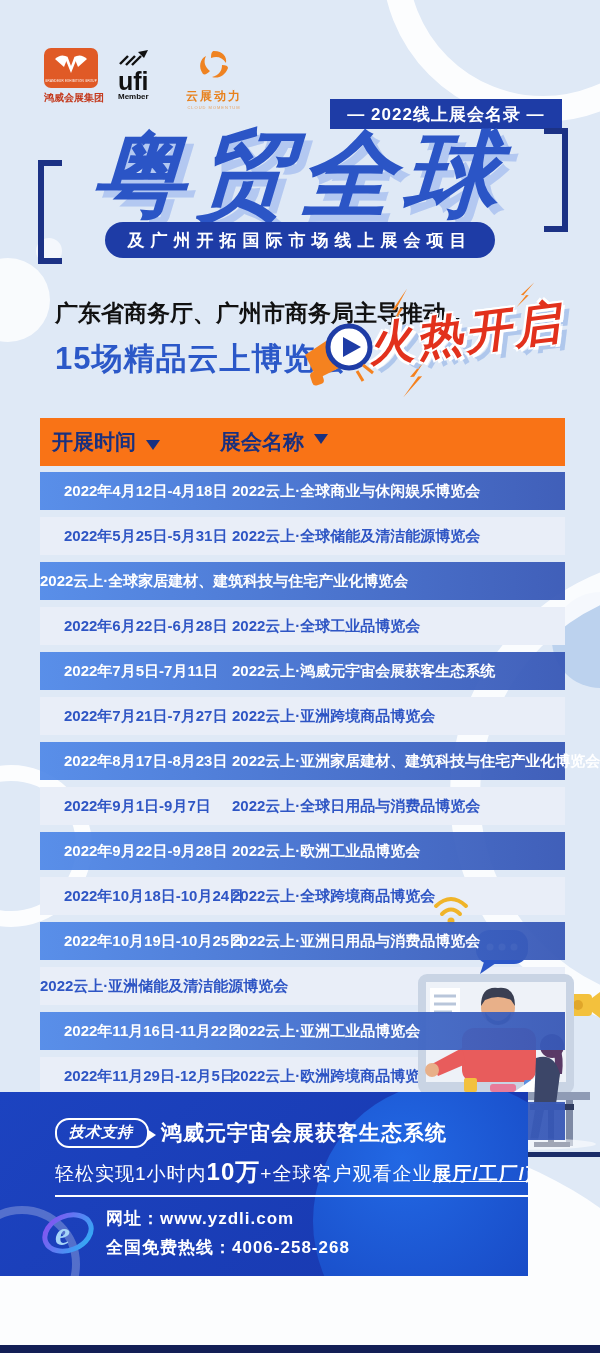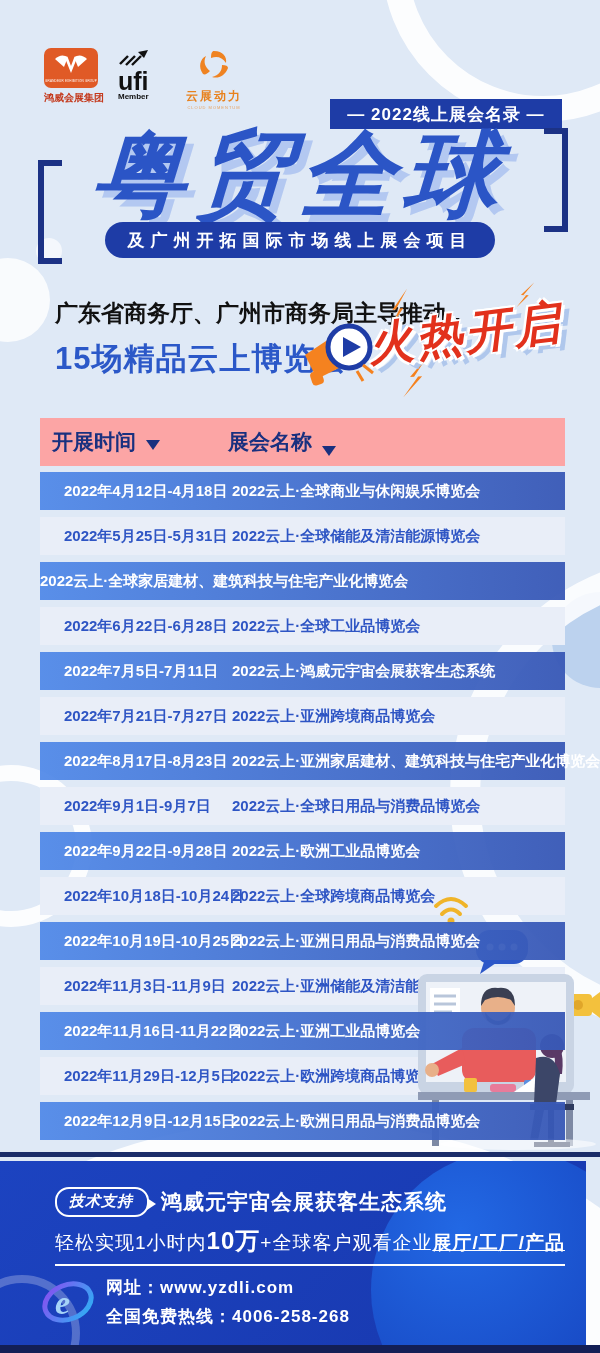--- a/index.html
+++ b/index.html
@@ -62,37 +62,37 @@
     text-shadow:-2px -2px 0 #fff,2px -2px 0 #fff,-2px 2px 0 #fff,3px 3px 0 #fff,7px 7px 0 rgba(170,195,235,.9);
   }
   .bolt{position:absolute;}
   .bolt.b1{left:82px;top:6px;transform:rotate(8deg);}
   .bolt.b2{left:208px;top:-2px;transform:rotate(20deg);}
   .bolt.b3{left:100px;top:74px;transform:rotate(195deg);}
   .mega{position:absolute;left:6px;top:36px;}
   
   .table-wrap{position:absolute;left:40px;top:418px;width:525px;}
   .thead{
-    position:relative;z-index:4;height:48px;background:#fca5a5;display:flex;align-items:center;
+    position:relative;z-index:4;height:48px;background:#f97316;display:flex;align-items:center;
     color:#19307f;font-size:21px;font-weight:900;margin-bottom:6px;
   }
   .thead .h-date{padding-left:12px;width:168px;display:flex;align-items:center;gap:10px;}
-  .thead .h-name{display:flex;align-items:flex-end;gap:10px;margin-left:8px;}
+  .thead .h-name{display:flex;align-items:flex-start;gap:10px;}
   .sort-arrow{width:0;height:0;border-left:7px solid transparent;border-right:7px solid transparent;border-top:10px solid #19307f;margin-top:6px;}
   .exrow{position:relative;height:38px;margin-bottom:7px;display:flex;align-items:center;font-weight:700;font-size:15px;}
   .exrow .c-date{padding-left:24px;width:168px;flex:none;white-space:nowrap;}
   .exrow .c-name{flex:1;white-space:nowrap;}
   .exrow.blue{z-index:3;background:linear-gradient(90deg,rgba(79,136,232,.93),rgba(56,88,182,.95));color:#fff;}
   .exrow.light{z-index:1;background:#e9eef8;color:#2e55c4;}
   
   .illus{position:absolute;left:418px;top:878px;z-index:2;}
   
   .sep{position:absolute;left:0;top:1152px;width:600px;height:5px;background:#1b2d69;z-index:5;}
   .footer{
-    position:absolute;left:0;top:1161px;width:586px;height:184px;overflow:hidden;z-index:5;
+    position:absolute;left:0;top:1092px;width:528px;height:184px;overflow:hidden;z-index:5;
     background:linear-gradient(135deg,#1c43c0,#1838ae);color:#fff;
   }
   .footer .big-circle{position:absolute;right:-65px;bottom:-85px;width:280px;height:280px;border-radius:50%;
     background:radial-gradient(circle at 32% 28%,#2268e4,#1747c2 72%);}
   .footer .arc{position:absolute;left:-36px;bottom:-46px;width:100px;height:100px;border-radius:50%;border:8px solid rgba(255,255,255,.25);}
   .f-row1{position:absolute;left:55px;top:26px;display:flex;align-items:center;gap:12px;}
   .support-pill{
     position:relative;border:2px solid #fff;border-radius:14px;padding:3px 14px 4px 12px;
     font-size:15px;font-weight:900;font-style:italic;letter-spacing:1px;white-space:nowrap;
   }
@@ -312,21 +312,20 @@
       <span class="c-date">2022年10月18日-10月24日</span>
       <span class="c-name">2022云上·全球跨境商品博览会</span>
     </div>
 
     <div class="exrow blue">
       <span class="c-date">2022年10月19日-10月25日</span>
       <span class="c-name">2022云上·亚洲日用品与消费品博览会</span>
     </div>
 
     <div class="exrow light">
-      <span class="c-date">2022年11月3日-11月9日</span>
       <span class="c-name">2022云上·亚洲储能及清洁能源博览会</span>
     </div>
 
     <div class="exrow blue">
       <span class="c-date">2022年11月16日-11月22日</span>
       <span class="c-name">2022云上·亚洲工业品博览会</span>
     </div>
 
     <div class="exrow light">
       <span class="c-date">2022年11月29日-12月5日</span>

